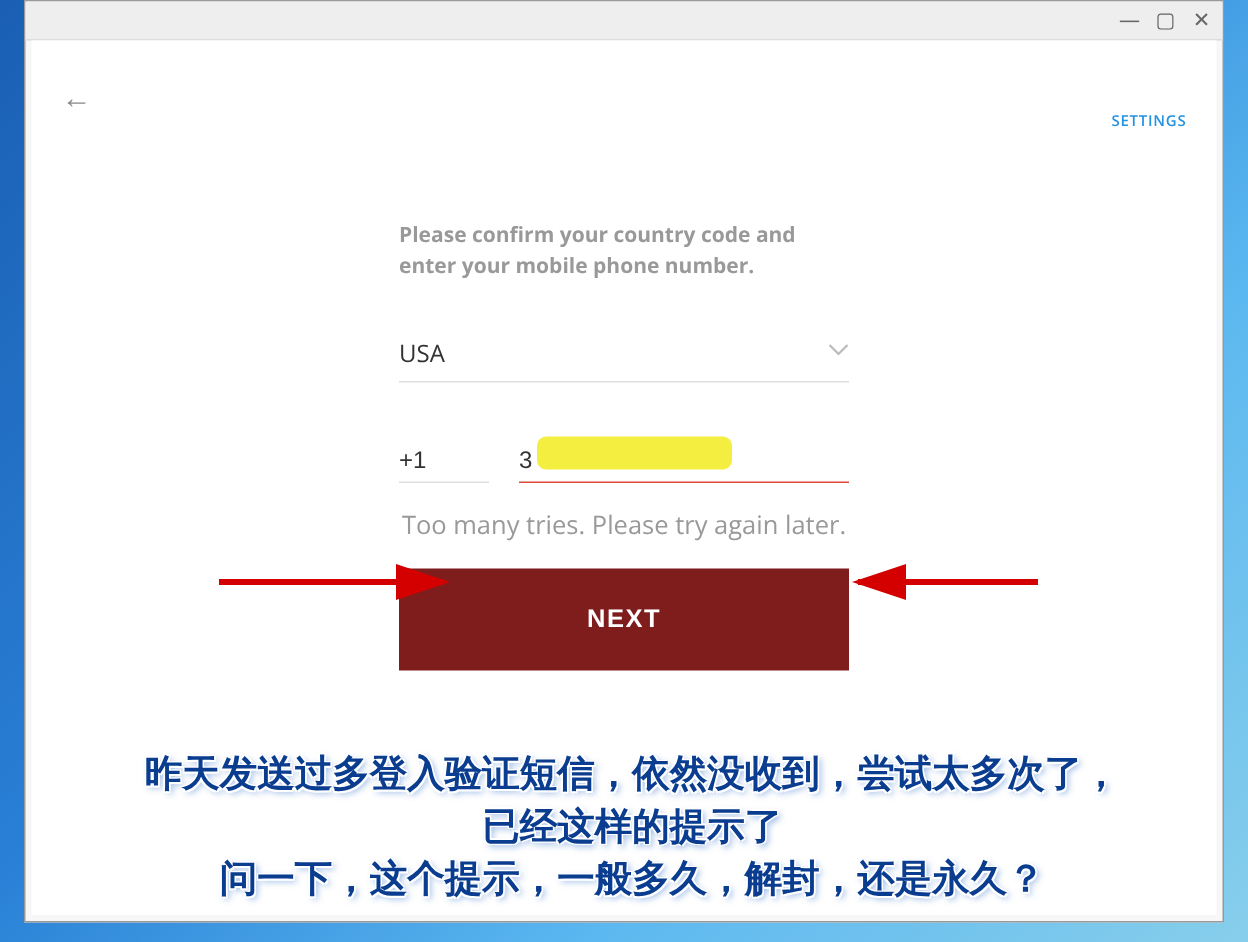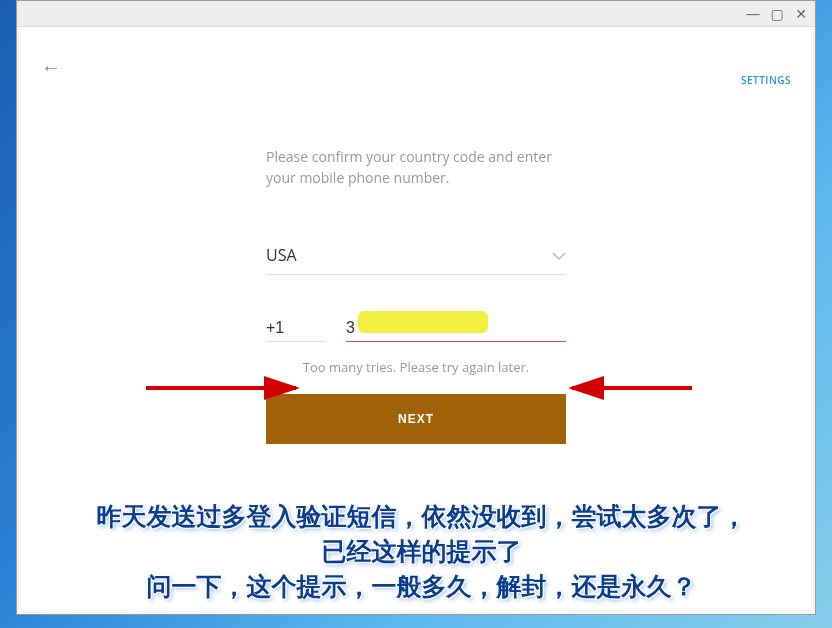--- a/index.html
+++ b/index.html
@@ -74,26 +74,27 @@
     .heading {
       font-size: 20px;
       color: #333;
       font-weight: 700;
       margin-bottom: 14px;
     }
     .subtext {
       font-size: 14px;
       color: #999;
       line-height: 1.5;
-      margin-bottom: 56px;
+      margin-bottom: 36px;
+      font-weight: bold;
     }
     .country-row {
       display: flex;
       justify-content: space-between;
-      align-items: center;
+      align-items: flex-start;
       border-bottom: 1px solid #e0e0e0;
       padding-bottom: 8px;
       margin-bottom: 40px;
       cursor: pointer;
     }
     .country-label {
       font-size: 16px;
       color: #333;
     }
     .chevron {
@@ -133,32 +134,32 @@
       left: 12px;
       top: -4px;
       width: 130px;
       height: 22px;
       background: #f0e800;
       opacity: 0.75;
       border-radius: 6px;
       pointer-events: none;
     }
     .err-msg {
-      font-size: 13px;
+      font-size: 17px;
       color: #999;
       text-align: center;
       margin-bottom: 18px;
     }
     .next-btn {
       width: 100%;
-      height: 50px;
-      background: #a16207;
+      height: 68px;
+      background: #7f1d1d;
       color: #fff;
       border: none;
-      font-size: 12px;
+      font-size: 17px;
       font-weight: 600;
       letter-spacing: 1px;
       cursor: pointer;
     }
     .arrow {
       position: absolute;
       pointer-events: none;
     }
     .arrow-left { left: 120px; top: 346px; }
     .arrow-right { left: 536px; top: 346px; }

